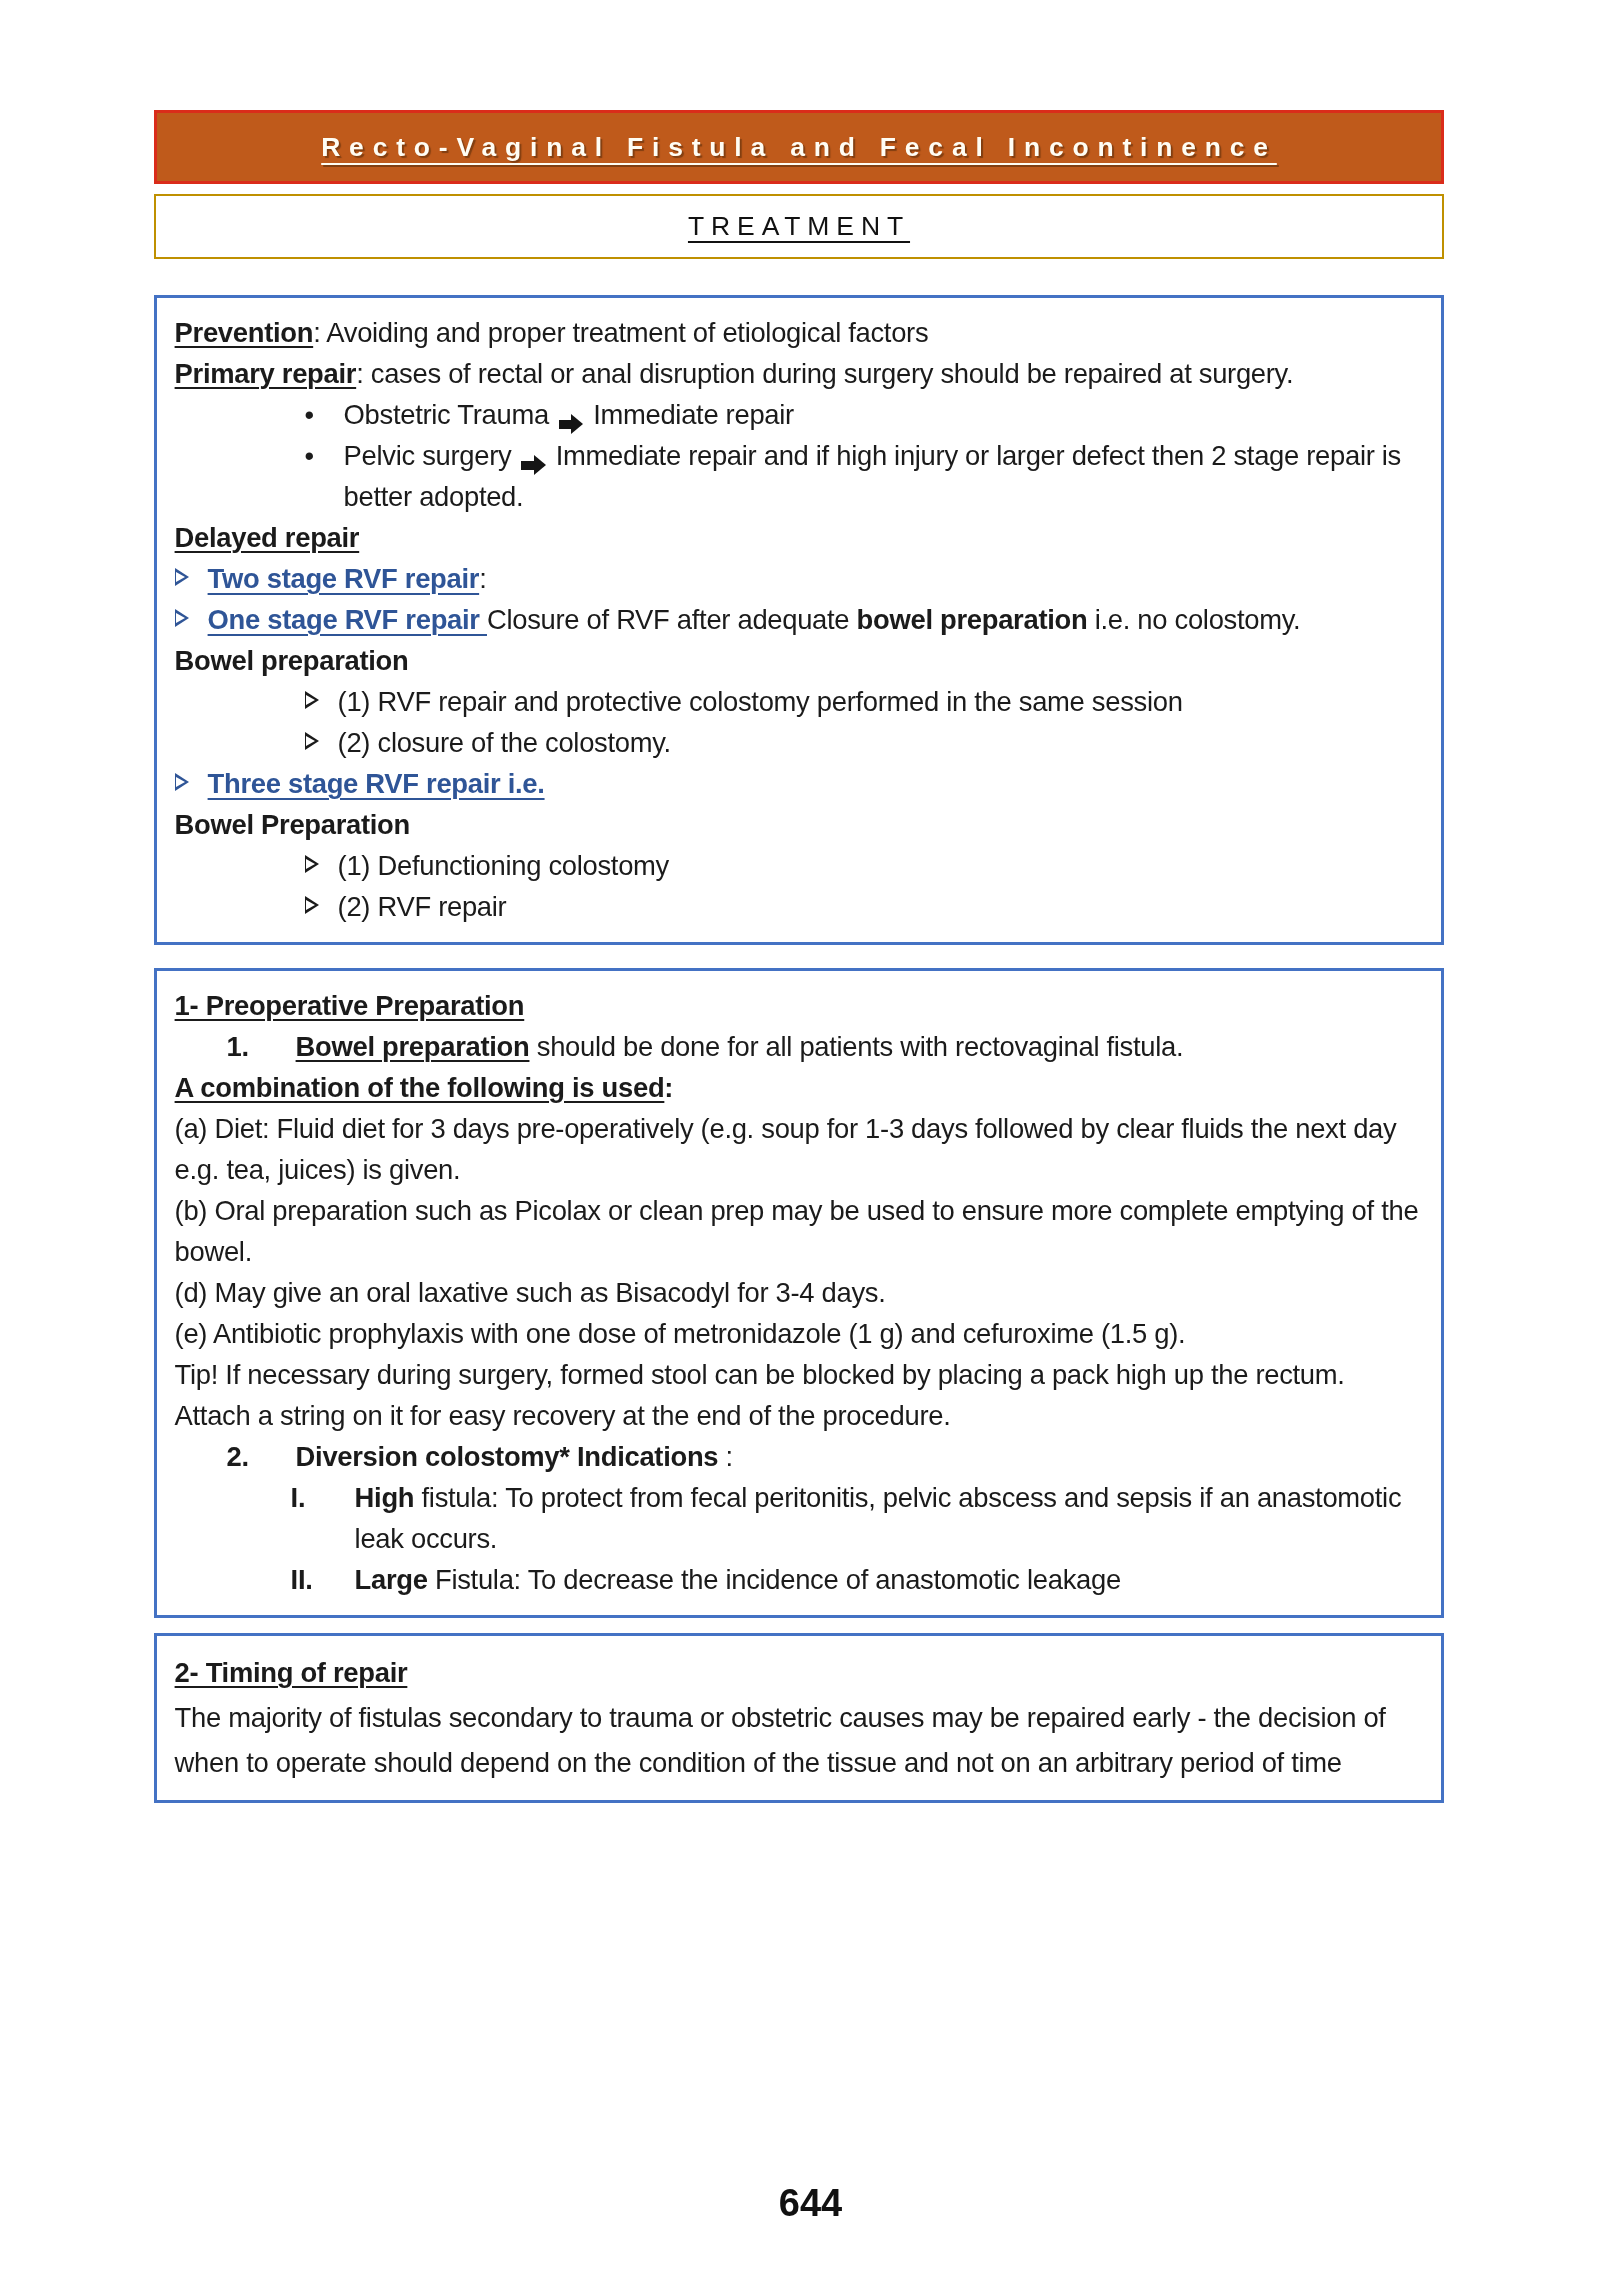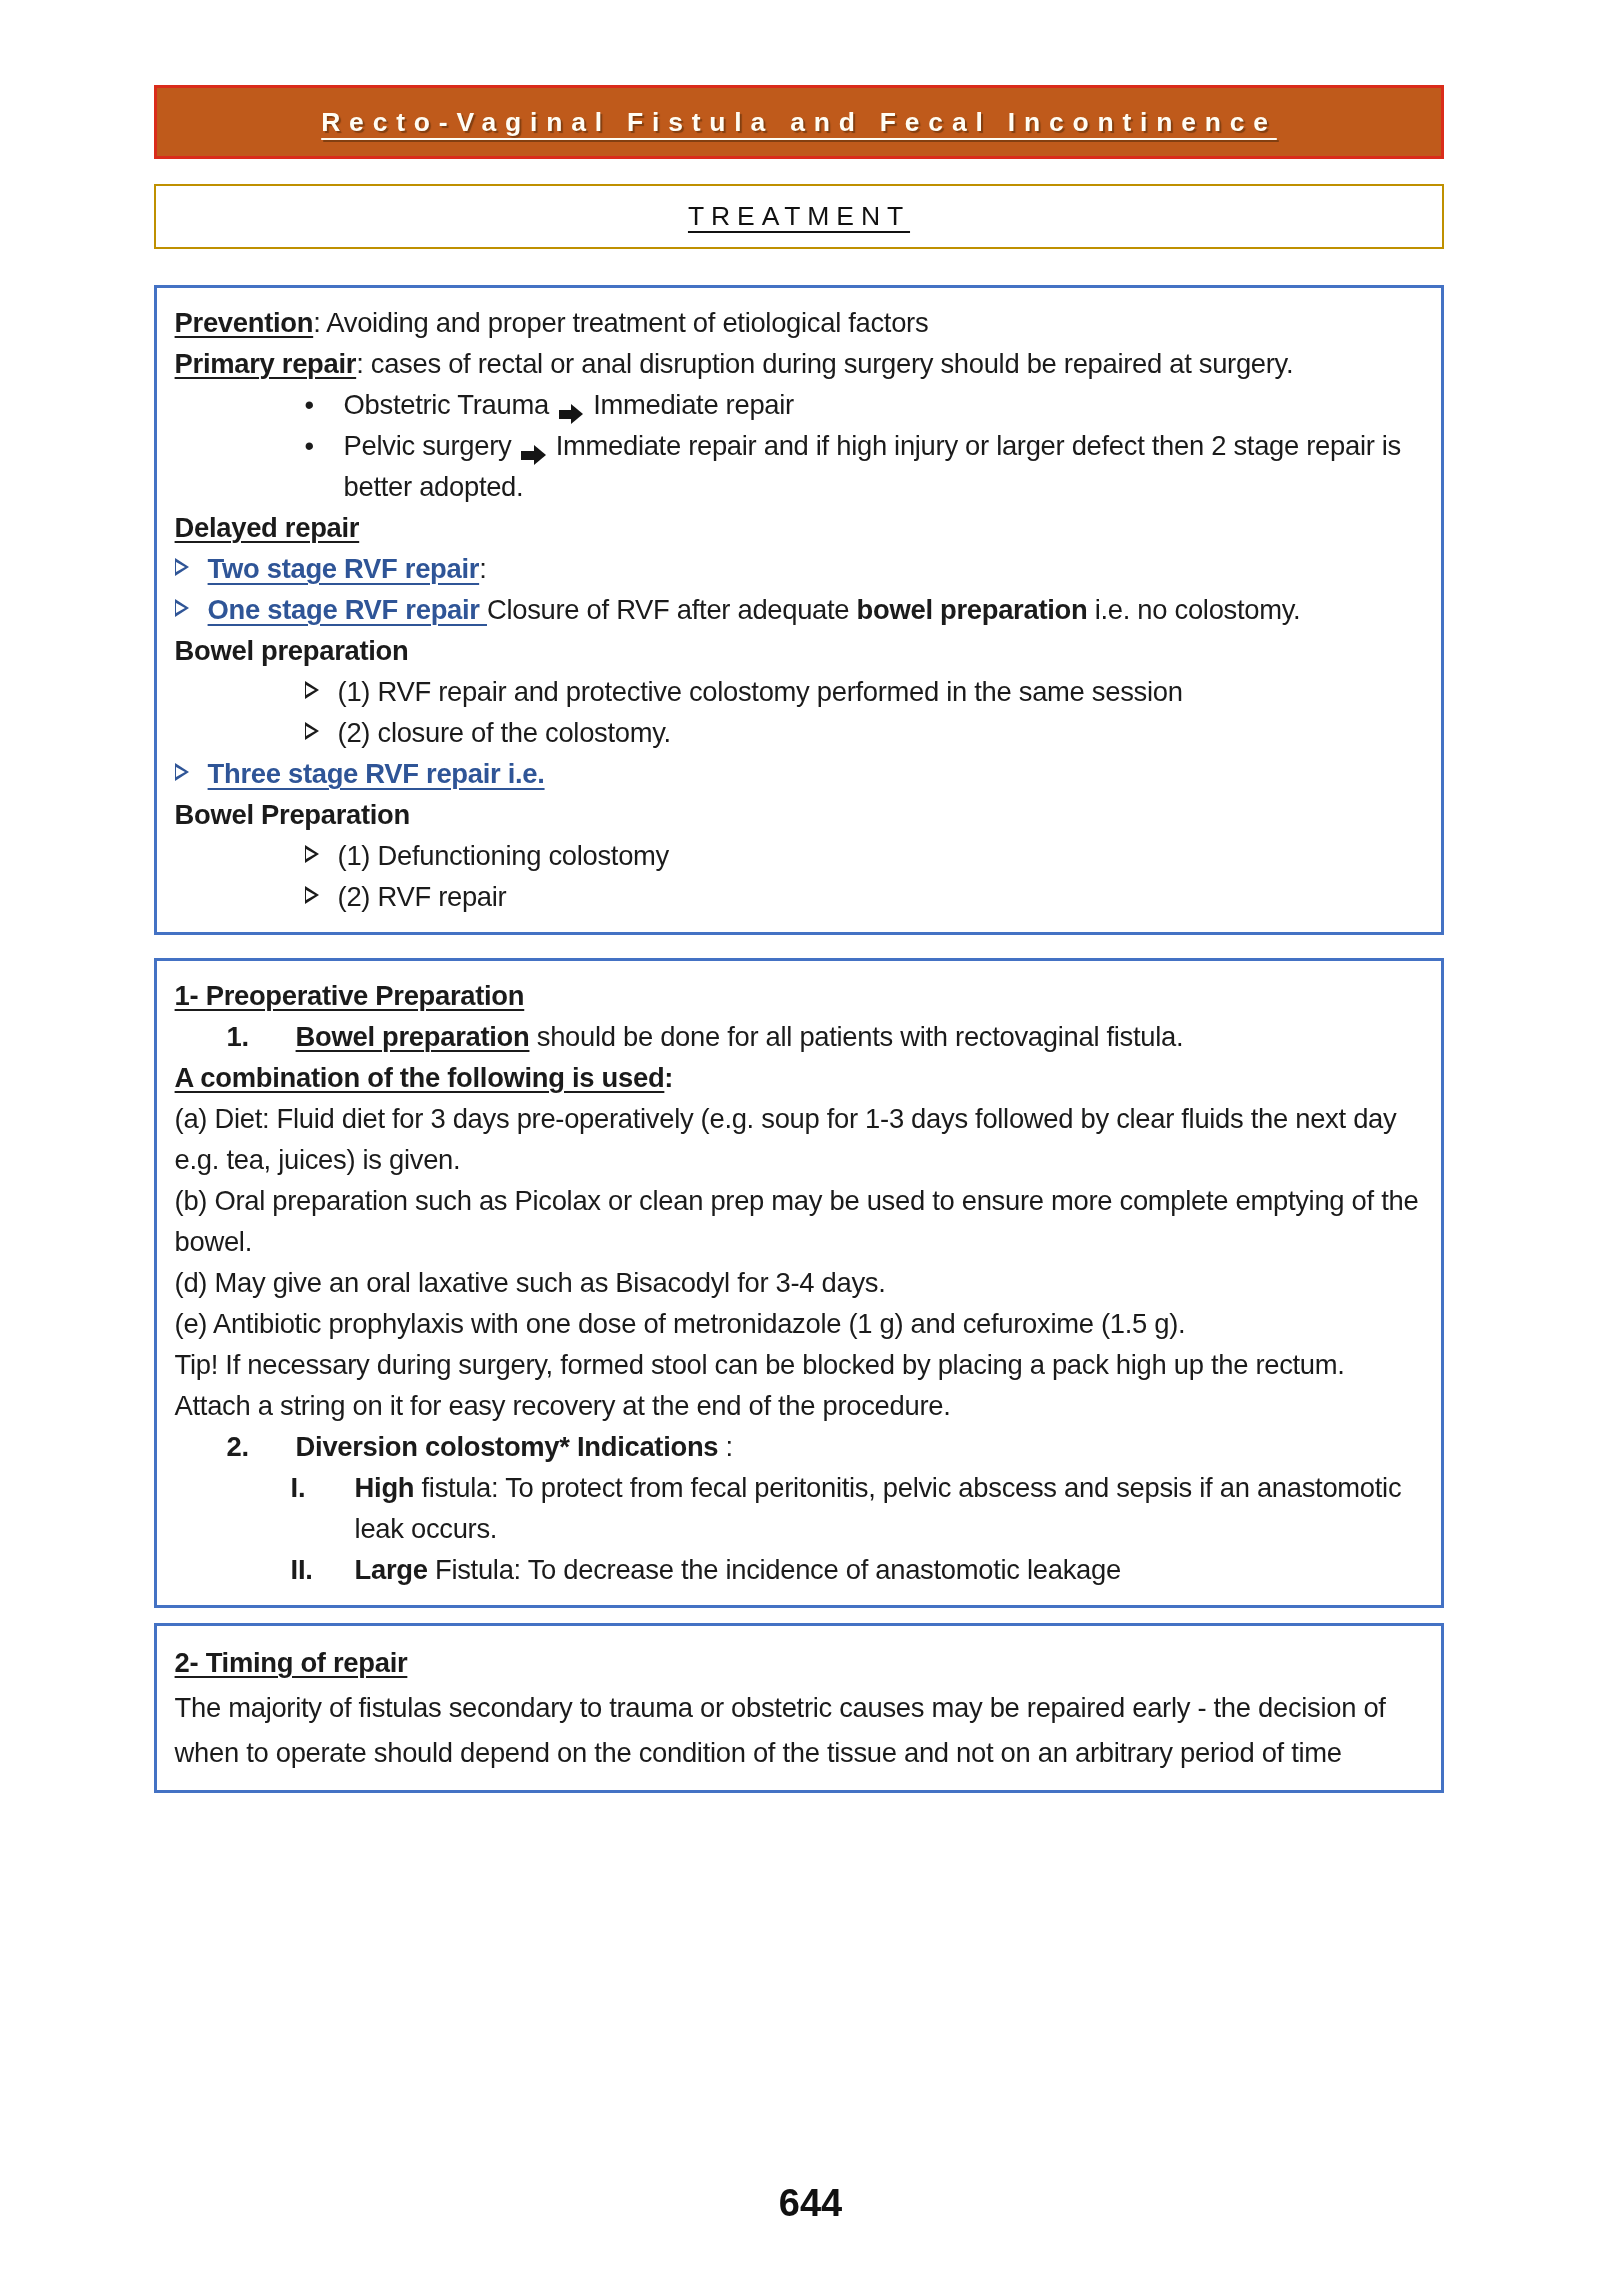--- a/index.html
+++ b/index.html
@@ -4,38 +4,38 @@
 <style>
   html,body{margin:0;padding:0;background:#ffffff;}
   .page{
     position:relative;
     width:1621px;height:2293px;
     background:#ffffff;
     font-family:"Liberation Sans","DejaVu Sans",sans-serif;
     color:#1b1b1b;
     overflow:hidden;
   }
-  .content{padding-top:85px;margin-left:154px;width:1290px;}
+  .content{padding-top:110px;margin-left:154px;width:1290px;}
 
   
   .banner{
     box-sizing:border-box;height:74px;
     border:3.9px solid #DA2C1A;background:#BF5A1B;
     display:flex;align-items:center;justify-content:center;
   }
   .banner-text{
     color:#FFFDF4;font-weight:bold;font-size:26.5px;letter-spacing:8.8px;
     text-decoration:underline;text-decoration-thickness:2px;text-underline-offset:6.9px;
     text-shadow:2px 2px 1px rgba(80,40,10,0.55);
     white-space:nowrap;
   }
 
   
   .treatment-box{
-    box-sizing:border-box;height:65px;margin-top:25px;
+    box-sizing:border-box;height:65px;margin-top:10px;
     border:2.9px solid #BF9000;background:#ffffff;
     display:flex;align-items:center;justify-content:center;
   }
   .treatment-text{
     font-size:26.5px;letter-spacing:6.9px;color:#111;
     text-decoration:underline;text-decoration-thickness:2px;text-underline-offset:5.9px;
     white-space:nowrap;
   }
 
   

